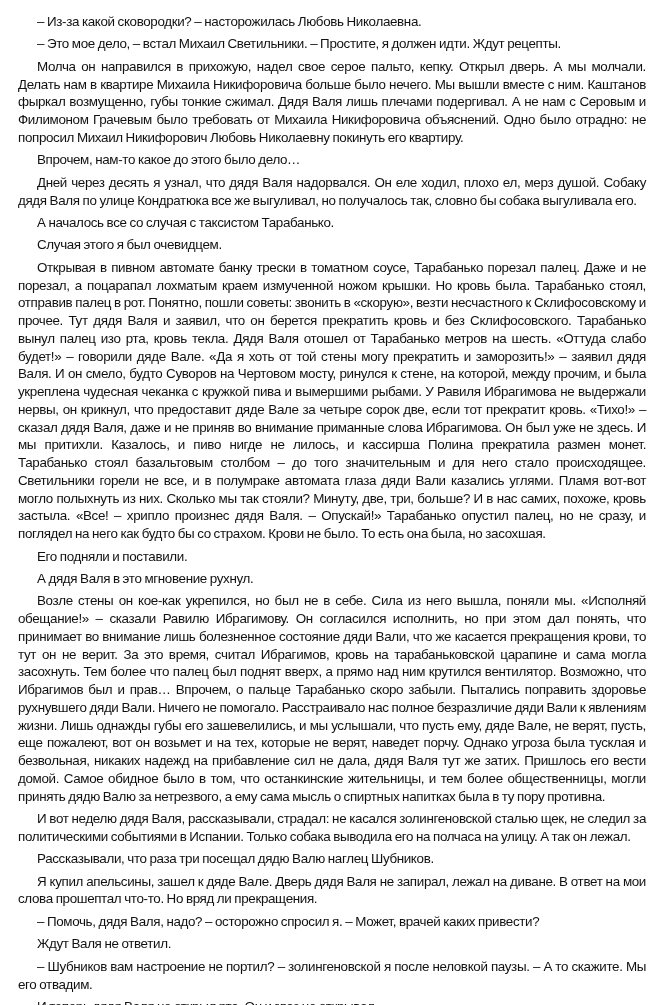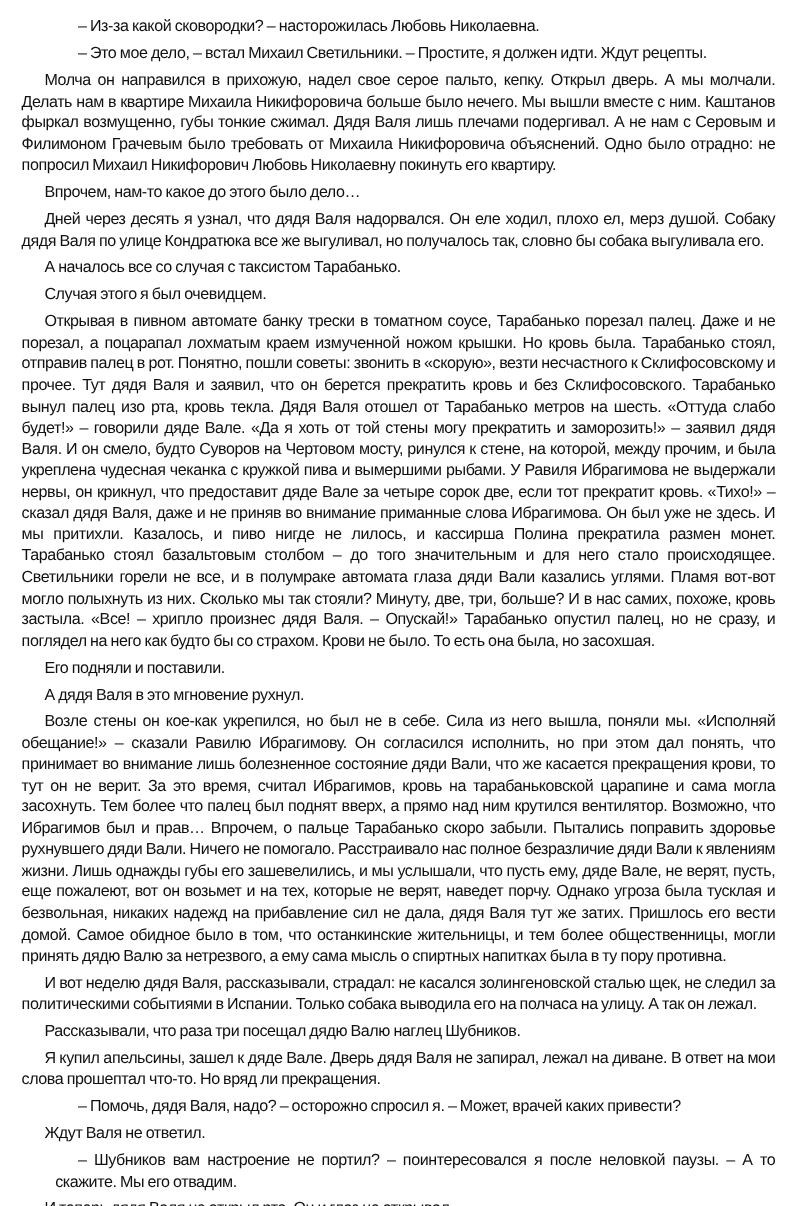--- a/index.html
+++ b/index.html
@@ -26,21 +26,20 @@
       word-spacing: -0.5px;
     }
     .page p {
       margin: 0 0 4.7px 0;
       text-indent: 19px;
       text-align: justify;
       text-align-last: left;
     }
     .page p.dialog {
       text-indent: 19px;
-      margin-left: 28px;
     }
   </style>
 </head>
 <body>
 
 <div class="page">
   <p class="dialog">–  Из-за какой сковородки? – насторожилась Любовь Николаевна.</p>
   <p class="dialog">–  Это мое дело, – встал Михаил Светильники. – Простите, я должен идти. Ждут рецепты.</p>
   <p>Молча он направился в прихожую, надел свое серое пальто, кепку. Открыл дверь. А мы молчали. Делать нам в квартире Михаила Никифоровича больше было нечего. Мы вышли вместе с ним. Каштанов фыркал возмущенно, губы тонкие сжимал. Дядя Валя лишь плечами подергивал. А не нам с Серовым и Филимоном Грачевым было требовать от Михаила Никифоровича объяснений. Одно было отрадно: не попросил Михаил Никифорович Любовь Николаевну покинуть его квартиру.</p>
   <p>Впрочем, нам-то какое до этого было дело…</p>
@@ -49,16 +48,16 @@
   <p>Случая этого я был очевидцем.</p>
   <p>Открывая в пивном автомате банку трески в томатном соусе, Тарабанько порезал палец. Даже и не порезал, а поцарапал лохматым краем измученной ножом крышки. Но кровь была. Тарабанько стоял, отправив палец в рот. Понятно, пошли советы: звонить в «скорую», везти несчастного к Склифосовскому и прочее. Тут дядя Валя и заявил, что он берется прекратить кровь и без Склифосовского. Тарабанько вынул палец изо рта, кровь текла. Дядя Валя отошел от Тарабанько метров на шесть. «Оттуда слабо будет!» – говорили дяде Вале. «Да я хоть от той стены могу прекратить и заморозить!» – заявил дядя Валя. И он смело, будто Суворов на Чертовом мосту, ринулся к стене, на которой, между прочим, и была укреплена чудесная чеканка с кружкой пива и вымершими рыбами. У Равиля Ибрагимова не выдержали нервы, он крикнул, что предоставит дяде Вале за четыре сорок две, если тот прекратит кровь. «Тихо!» – сказал дядя Валя, даже и не приняв во внимание приманные слова Ибрагимова. Он был уже не здесь. И мы притихли. Казалось, и пиво нигде не лилось, и кассирша Полина прекратила размен монет. Тарабанько стоял базальтовым столбом – до того значительным и для него стало происходящее. Светильники горели не все, и в полумраке автомата глаза дяди Вали казались углями. Пламя вот-вот могло полыхнуть из них. Сколько мы так стояли? Минуту, две, три, больше? И в нас самих, похоже, кровь застыла. «Все! – хрипло произнес дядя Валя. – Опускай!» Тарабанько опустил палец, но не сразу, и поглядел на него как будто бы со страхом. Крови не было. То есть она была, но засохшая.</p>
   <p>Его подняли и поставили.</p>
   <p>А дядя Валя в это мгновение рухнул.</p>
   <p>Возле стены он кое-как укрепился, но был не в себе. Сила из него вышла, поняли мы. «Исполняй обещание!» – сказали Равилю Ибрагимову. Он согласился исполнить, но при этом дал понять, что принимает во внимание лишь болезненное состояние дяди Вали, что же касается прекращения крови, то тут он не верит. За это время, считал Ибрагимов, кровь на тарабаньковской царапине и сама могла засохнуть. Тем более что палец был поднят вверх, а прямо над ним крутился вентилятор. Возможно, что Ибрагимов был и прав… Впрочем, о пальце Тарабанько скоро забыли. Пытались поправить здоровье рухнувшего дяди Вали. Ничего не помогало. Расстраивало нас полное безразличие дяди Вали к явлениям жизни. Лишь однажды губы его зашевелились, и мы услышали, что пусть ему, дяде Вале, не верят, пусть, еще пожалеют, вот он возьмет и на тех, которые не верят, наведет порчу. Однако угроза была тусклая и безвольная, никаких надежд на прибавление сил не дала, дядя Валя тут же затих. Пришлось его вести домой. Самое обидное было в том, что останкинские жительницы, и тем более общественницы, могли принять дядю Валю за нетрезвого, а ему сама мысль о спиртных напитках была в ту пору противна.</p>
   <p>И вот неделю дядя Валя, рассказывали, страдал: не касался золингеновской сталью щек, не следил за политическими событиями в Испании. Только собака выводила его на полчаса на улицу. А так он лежал.</p>
   <p>Рассказывали, что раза три посещал дядю Валю наглец Шубников.</p>
   <p>Я купил апельсины, зашел к дяде Вале. Дверь дядя Валя не запирал, лежал на диване. В ответ на мои слова прошептал что-то. Но вряд ли прекращения.</p>
   <p class="dialog">–  Помочь, дядя Валя, надо? – осторожно спросил я. – Может, врачей каких привести?</p>
   <p>Ждут Валя не ответил.</p>
-  <p class="dialog">–  Шубников вам настроение не портил? – поинтересовался я после неловкой паузы. – А то скажите. Мы его отвадим.</p>
+  <p class="dialog">–  Шубников вам настроение не портил? – золингеновской я после неловкой паузы. – А то скажите. Мы его отвадим.</p>
   <p>И теперь дядя Валя не открыл рта. Он и глаз не открывал.</p>
 
 </div>
 
 </body></html>

